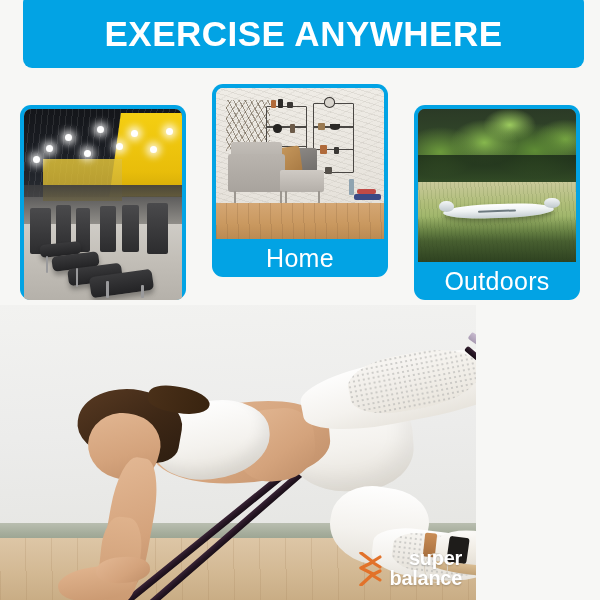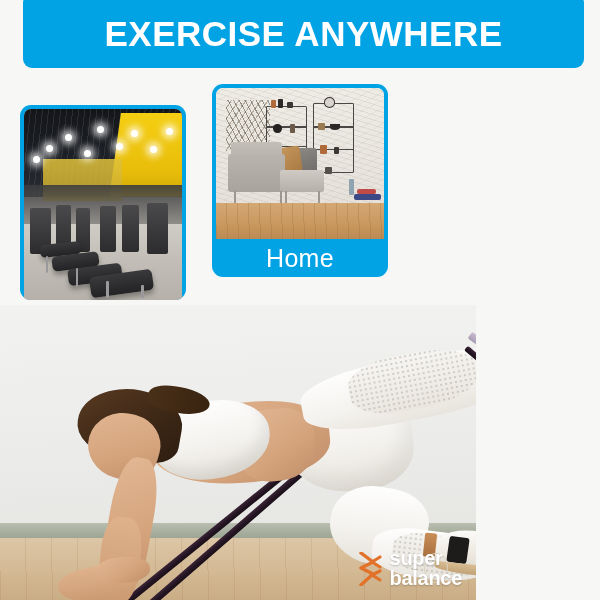--- a/index.html
+++ b/index.html
@@ -215,21 +215,21 @@
   }
   .out-tip{
     position:absolute; width:10%; height:7%;
     background:linear-gradient(180deg,#f3f6f7,#bfc8cc);
     border-radius:50%;
   }
 
   
   .hero{
     position:absolute; left:0; top:305px; width:476px; height:295px;
-    overflow:hidden; background:#404040;
+    overflow:hidden; background:#404040;text-align:right;
   }
   .hero-wall{
     position:absolute; left:0; top:0; width:100%; height:77%;
     background:linear-gradient(178deg,#f2f2f0 0%,#ececeb 55%,#e6e6e3 100%);
   }
   .hero-base{
     position:absolute; left:0; top:74%; width:100%; height:5.5%;
     background:linear-gradient(180deg,#b9beb0 0%,#a7ae9d 55%,#9aa391 100%);
   }
   .hero-floor{
@@ -479,20 +479,37 @@
         <div class="home-leg" style="left:61%; top:68%; height:8%;"></div>
 
         <div class="home-obj" style="left:79%; top:60%; width:3%; height:11%; background:#8fa3b0; border-radius:1px;"></div>
         <div class="home-obj" style="left:82%; top:70%; width:16%; height:4%; background:#3b4a86; border-radius:2px;"></div>
         <div class="home-obj" style="left:84%; top:67%; width:11%; height:3%; background:#c04a46; border-radius:2px;"></div>
       </div>
     </div>
     <div class="card-label">Home</div>
   </div>
 
+  <div class="card card-outdoors">
+    <div class="card-photo">
+      <div class="out-scene">
+        <div class="out-sky"></div>
+        <div class="out-trees"></div>
+        <div class="out-treedark"></div>
+        <div class="out-field"></div>
+        <div class="out-shadow"></div>
+        <div class="out-board">
+          <div class="out-board-stripe"></div>
+        </div>
+        <div class="out-tip" style="left:13%; top:60%;"></div>
+        <div class="out-tip" style="left:80%; top:58%;"></div>
+      </div>
+    </div>
+    <div class="card-label">Outdoors</div>
+  </div>
 
 </section>
 
 <section class="hero">
   <div class="hero-wall"></div>
   <div class="hero-base"></div>
   <div class="hero-floor"></div>
 
   <div class="band" style="left:128px; top:292px; width:352px; height:7px; transform:rotate(-39deg);"></div>
   <div class="band" style="left:150px; top:296px; width:362px; height:7px; transform:rotate(-41deg);"></div>

